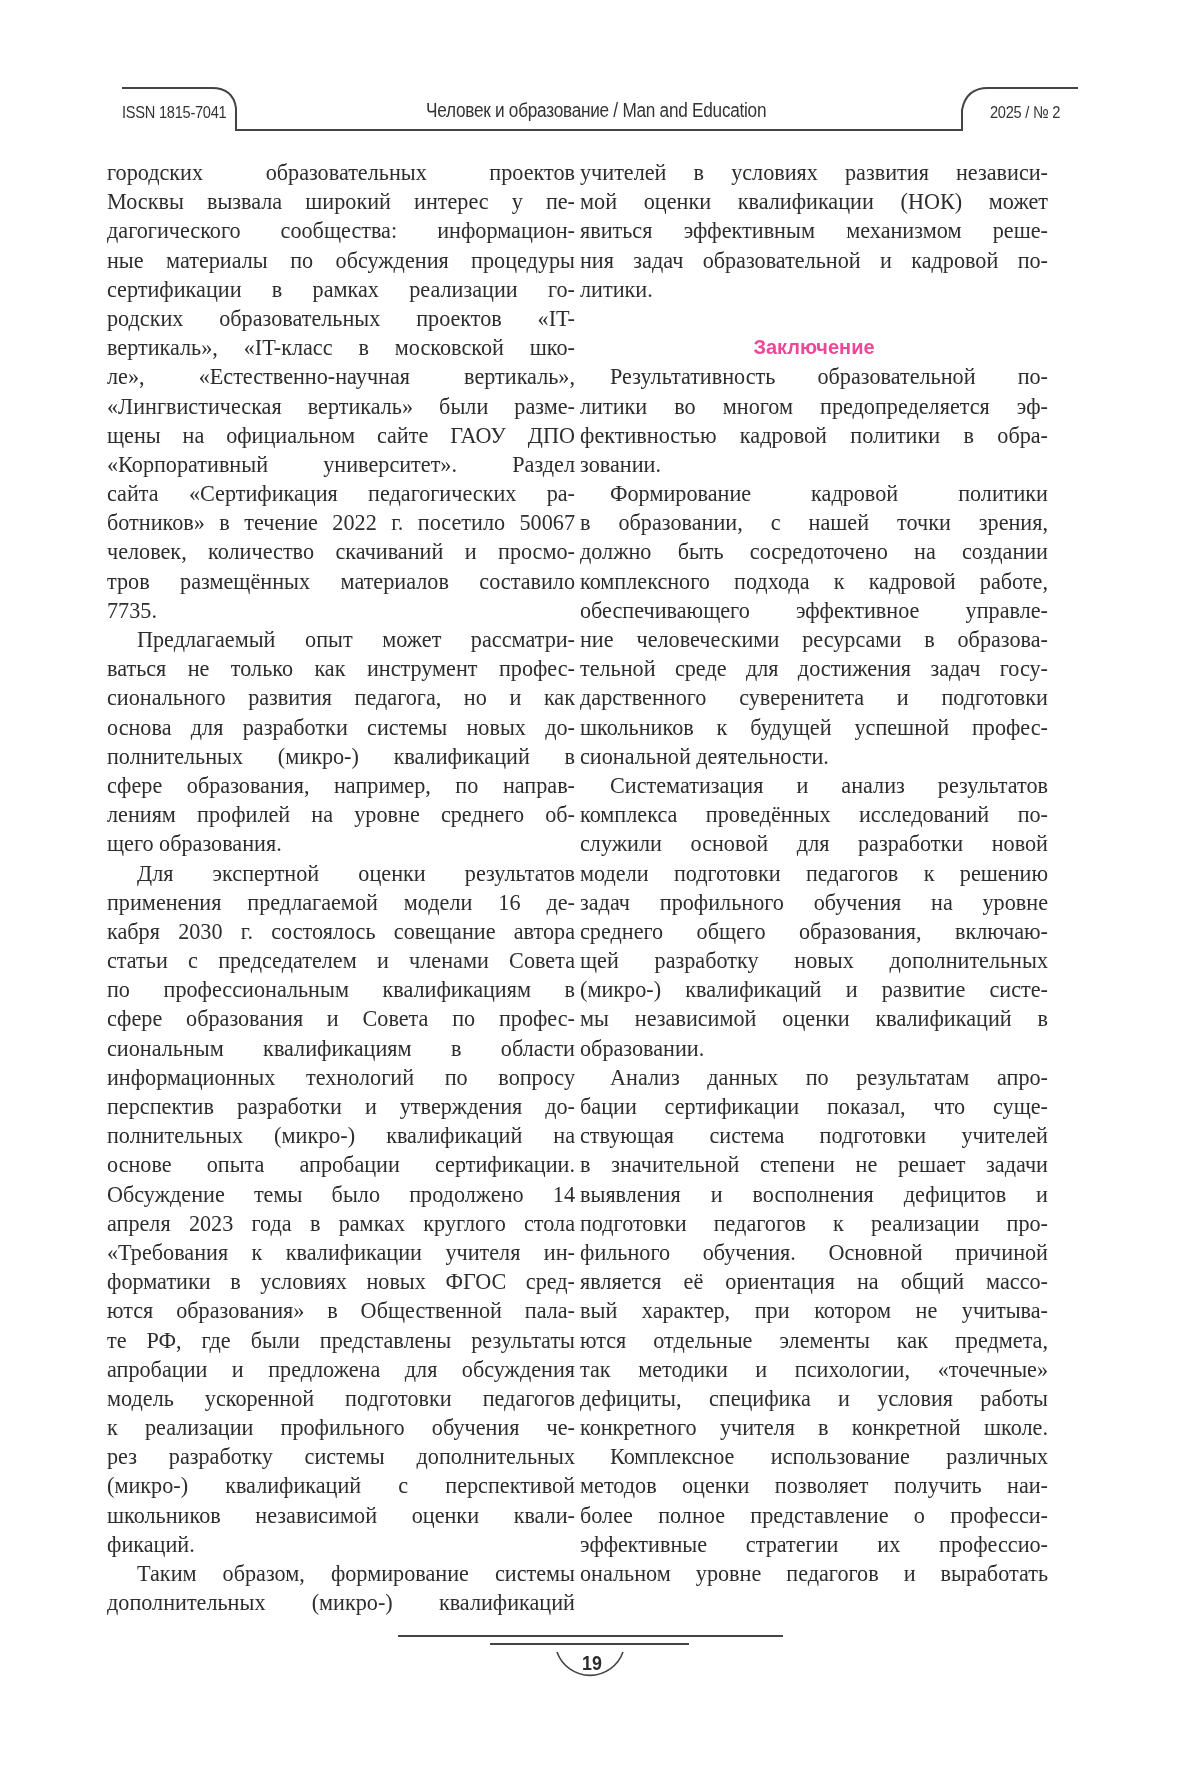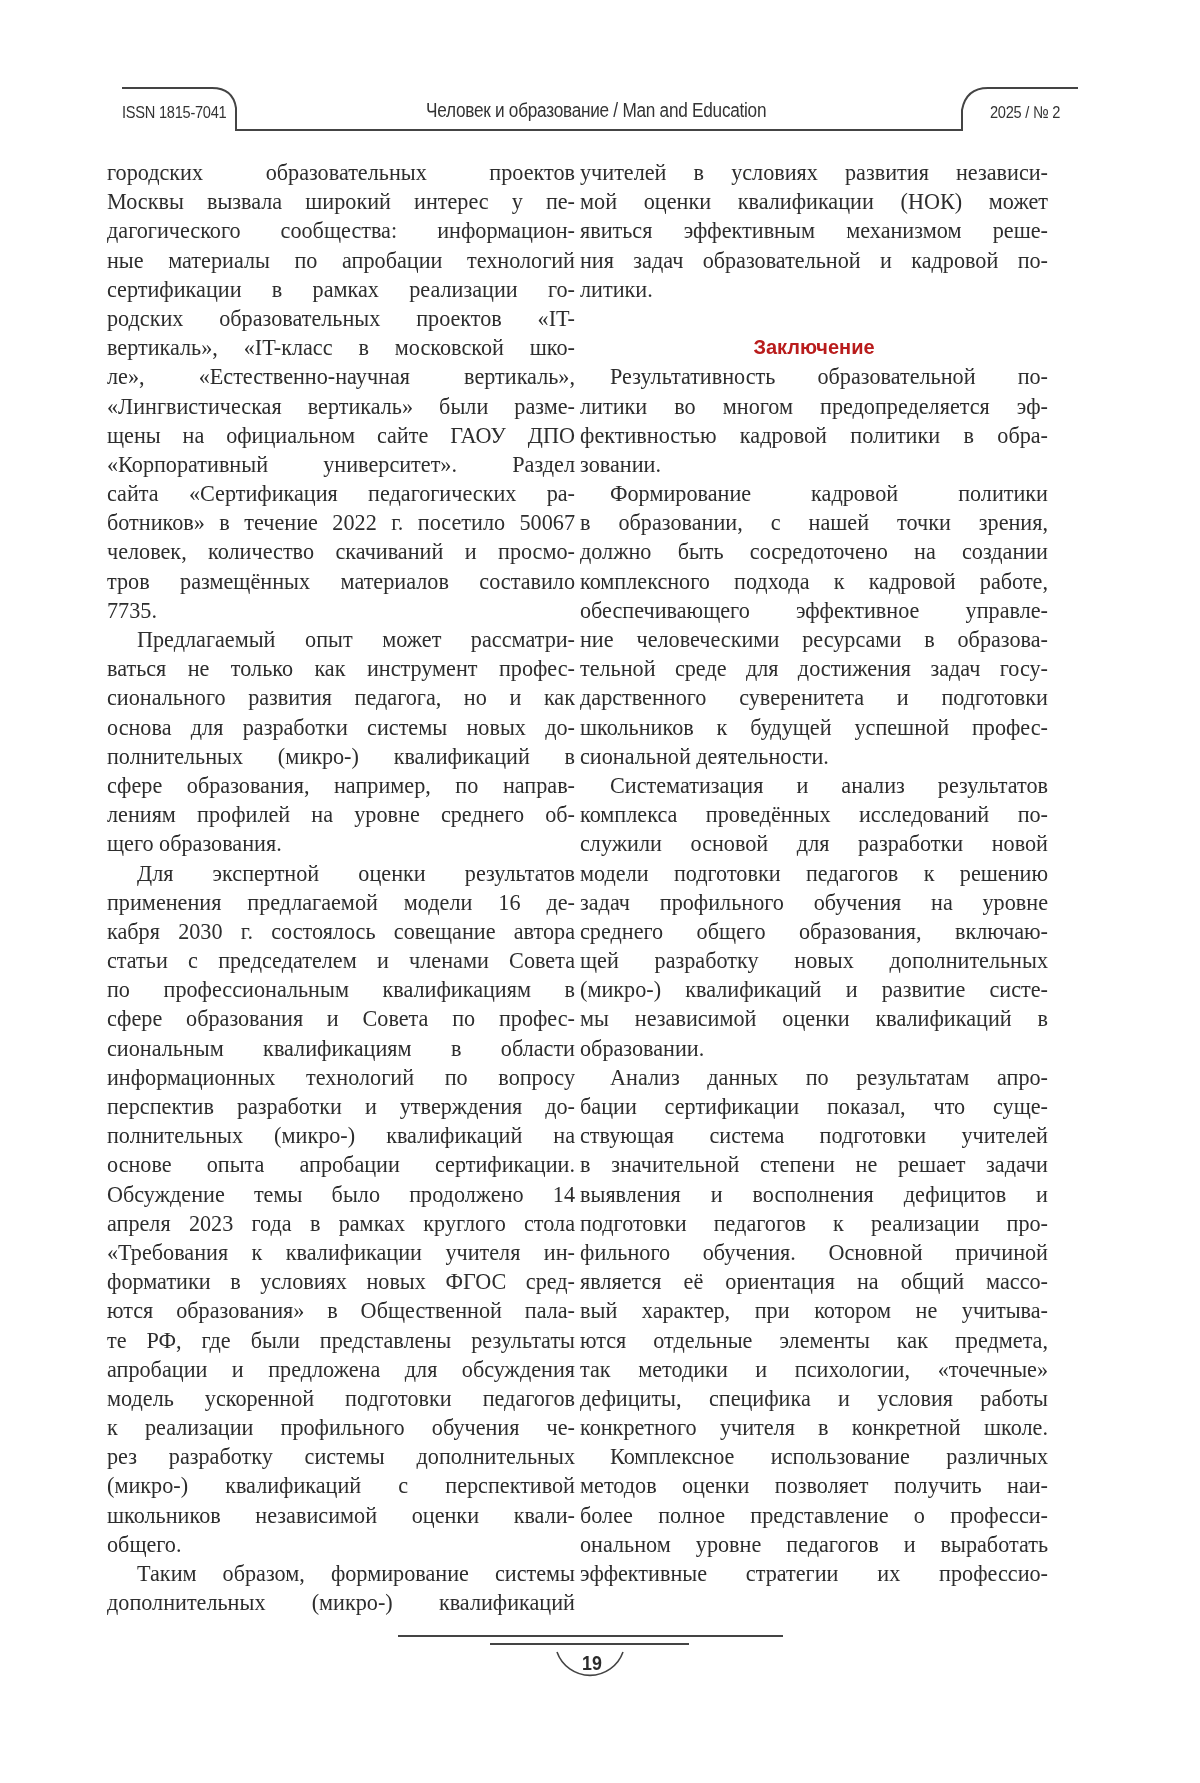--- a/index.html
+++ b/index.html
@@ -8,40 +8,40 @@
   .hdr-text { position: absolute; font-family: "Liberation Sans", sans-serif; color: #333; font-size: 17px; letter-spacing: -0.3px; transform: scaleX(0.86); transform-origin: left top; white-space: nowrap; }
   .hdr-issn { left: 122px; top: 103px; }
   .hdr-title { left: 426px; top: 99px; font-size: 20px; }
   .hdr-issue { left: 990px; top: 103px; }
   .col { position: absolute; top: 158px; width: 468px; font-family: "Liberation Serif", serif; font-size: 22.2px; line-height: 29.2px; color: #2d2d2d; }
   .col-left { left: 107px; }
   .col-right { left: 580px; }
   .line { display: block; text-align: justify; text-align-last: justify; white-space: nowrap; height: 29.2px; overflow: visible; }
   .line.last { text-align-last: left; }
   .line.indent { padding-left: 30px; }
-  .heading { display: block; height: 29.2px; text-align: center; font-family: "Liberation Sans", sans-serif; font-weight: bold; font-size: 20px; color: #b91c1c; }
+  .heading { display: block; height: 29.2px; text-align: center; font-family: "Liberation Sans", sans-serif; font-weight: bold; font-size: 20px; color: #ec4899; }
   .gap { display: block; height: 29.2px; }
   .footer-svg { position: absolute; left: 0; top: 0; }
   .page-num { position: absolute; left: 572px; top: 1651px; width: 40px; text-align: center; font-family: "Liberation Sans", sans-serif; font-weight: bold; font-size: 21px; color: #2b2b2b; transform: scaleX(0.85); }
 </style>
 </head>
 <body>
 
 <svg class="header-svg" width="1200" height="160" viewBox="0 0 1200 160">
   <path d="M122 88 L212 88 Q233 88 236 108 L236 130 L962 130 L962 110 Q966 88 988 88 L1078 88" fill="none" stroke="#444" stroke-width="2"></path>
 </svg>
 <div class="hdr-text hdr-issn">ISSN 1815-7041</div>
 <div class="hdr-text hdr-title">Человек и образование  /  Man and Education</div>
 <div class="hdr-text hdr-issue">2025 / № 2</div>
 
 <div class="col col-left" id="left-col">
     <span class="line">городских образовательных проектов</span>
     <span class="line">Москвы вызвала широкий интерес у пе-</span>
     <span class="line">дагогического сообщества: информацион-</span>
-    <span class="line">ные материалы по апробации технологий</span>
+    <span class="line">ные материалы по обсуждения процедуры</span>
     <span class="line">сертификации в рамках реализации го-</span>
     <span class="line">родских образовательных проектов «IT-</span>
     <span class="line">вертикаль», «IT-класс в московской шко-</span>
     <span class="line">ле», «Естественно-научная вертикаль»,</span>
     <span class="line">«Лингвистическая вертикаль» были разме-</span>
     <span class="line">щены на официальном сайте ГАОУ ДПО</span>
     <span class="line">«Корпоративный университет». Раздел</span>
     <span class="line">сайта «Сертификация педагогических ра-</span>
     <span class="line">ботников» в течение 2022 г. посетило 50067</span>
     <span class="line">человек, количество скачиваний и просмо-</span>
@@ -71,21 +71,21 @@
     <span class="line">«Требования к квалификации учителя ин-</span>
     <span class="line">форматики в условиях новых ФГОС сред-</span>
     <span class="line">ются образования» в Общественной пала-</span>
     <span class="line">те РФ, где были представлены результаты</span>
     <span class="line">апробации и предложена для обсуждения</span>
     <span class="line">модель ускоренной подготовки педагогов</span>
     <span class="line">к реализации профильного обучения че-</span>
     <span class="line">рез разработку системы дополнительных</span>
     <span class="line">(микро-) квалификаций с перспективой</span>
     <span class="line">школьников независимой оценки квали-</span>
-    <span class="line last">общего.</span>
+    <span class="line last">фикаций.</span>
     <span class="line indent">Таким образом, формирование системы</span>
     <span class="line">дополнительных (микро-) квалификаций</span>
   </div>
 
 <div class="col col-right">
   <div id="right-intro">
       <span class="line">учителей в условиях развития независи-</span>
       <span class="line">мой оценки квалификации (НОК) может</span>
       <span class="line">явиться эффективным механизмом реше-</span>
       <span class="line">ния задач образовательной и кадровой по-</span>
@@ -127,22 +127,22 @@
       <span class="line">фильного обучения. Основной причиной</span>
       <span class="line">является её ориентация на общий массо-</span>
       <span class="line">вый характер, при котором не учитыва-</span>
       <span class="line">ются отдельные элементы как предмета,</span>
       <span class="line">так методики и психологии, «точечные»</span>
       <span class="line">дефициты, специфика и условия работы</span>
       <span class="line">конкретного учителя в конкретной школе.</span>
       <span class="line indent">Комплексное использование различных</span>
       <span class="line">методов оценки позволяет получить наи-</span>
       <span class="line">более полное представление о професси-</span>
+      <span class="line">эффективные стратегии их профессио-</span>
       <span class="line">ональном уровне педагогов и выработать</span>
-      <span class="line">эффективные стратегии их профессио-</span>
     </div>
 </div>
 
 <svg class="footer-svg" width="1200" height="1783" viewBox="0 0 1200 1783" style="pointer-events:none;">
   <line x1="398" y1="1636" x2="783" y2="1636" stroke="#444" stroke-width="2"></line>
   <line x1="490" y1="1644" x2="689" y2="1644" stroke="#444" stroke-width="2"></line>
   <path d="M557 1652 A35 35 0 0 0 623 1652" fill="none" stroke="#444" stroke-width="1.6"></path>
 </svg>
 <div class="page-num">19</div>
 

